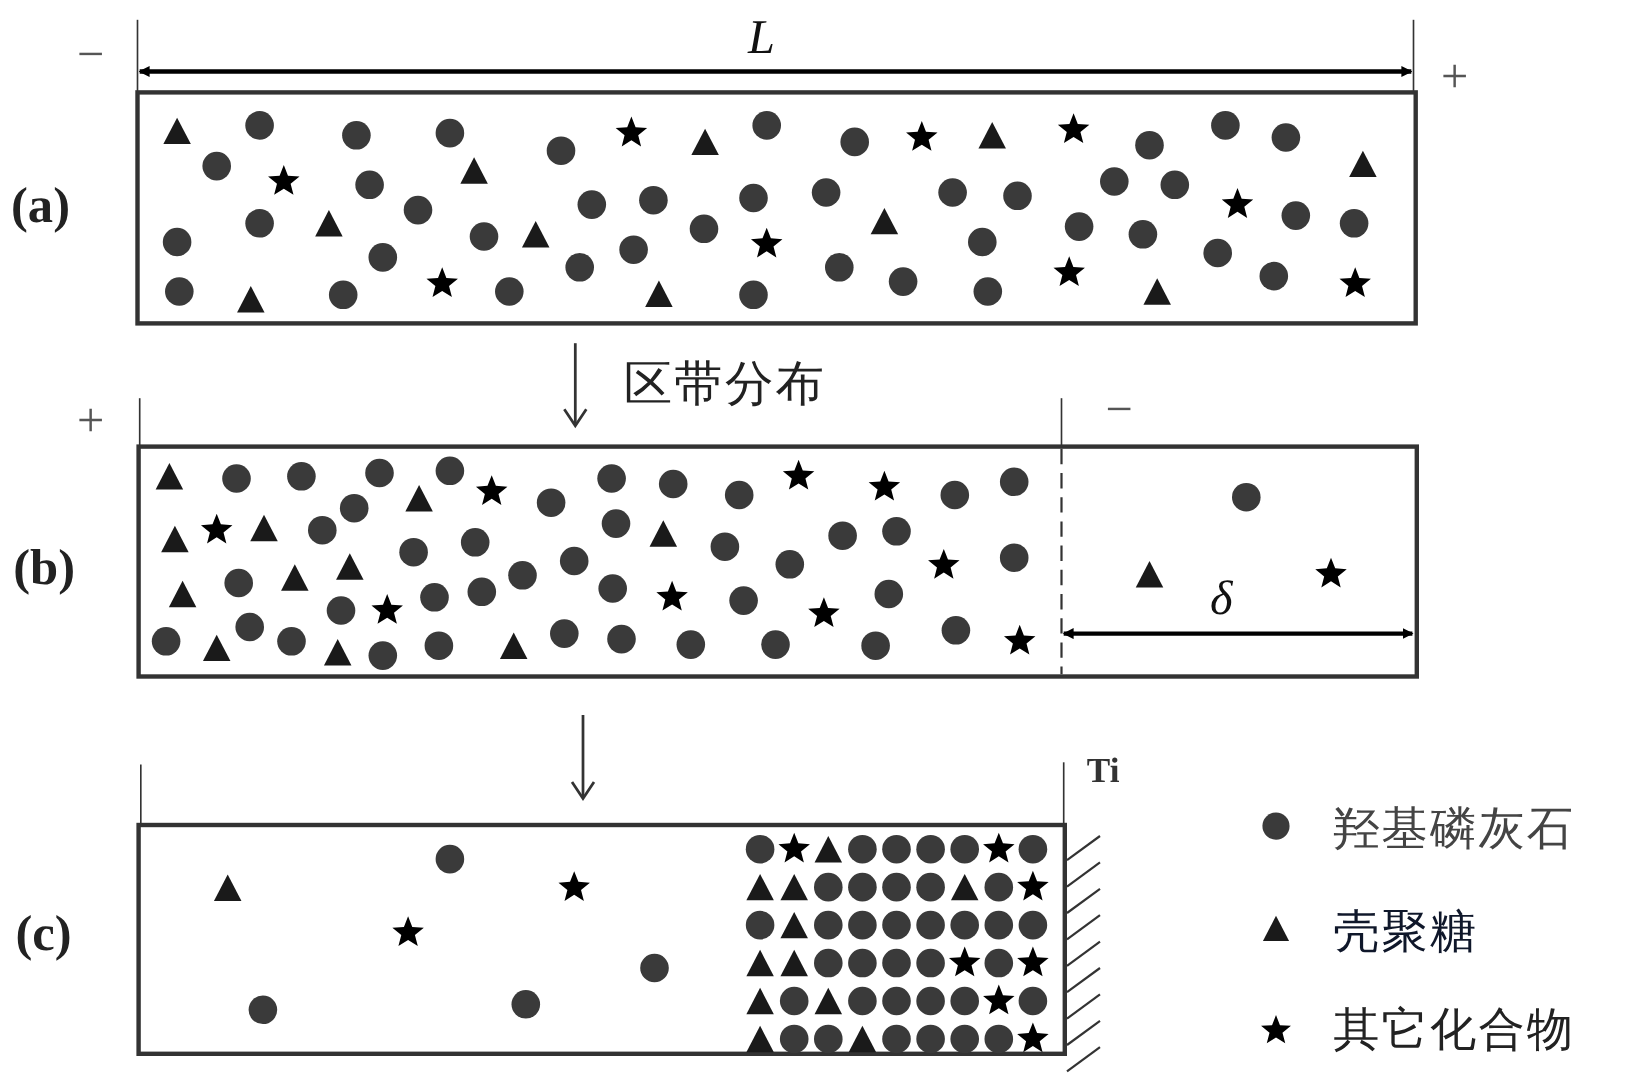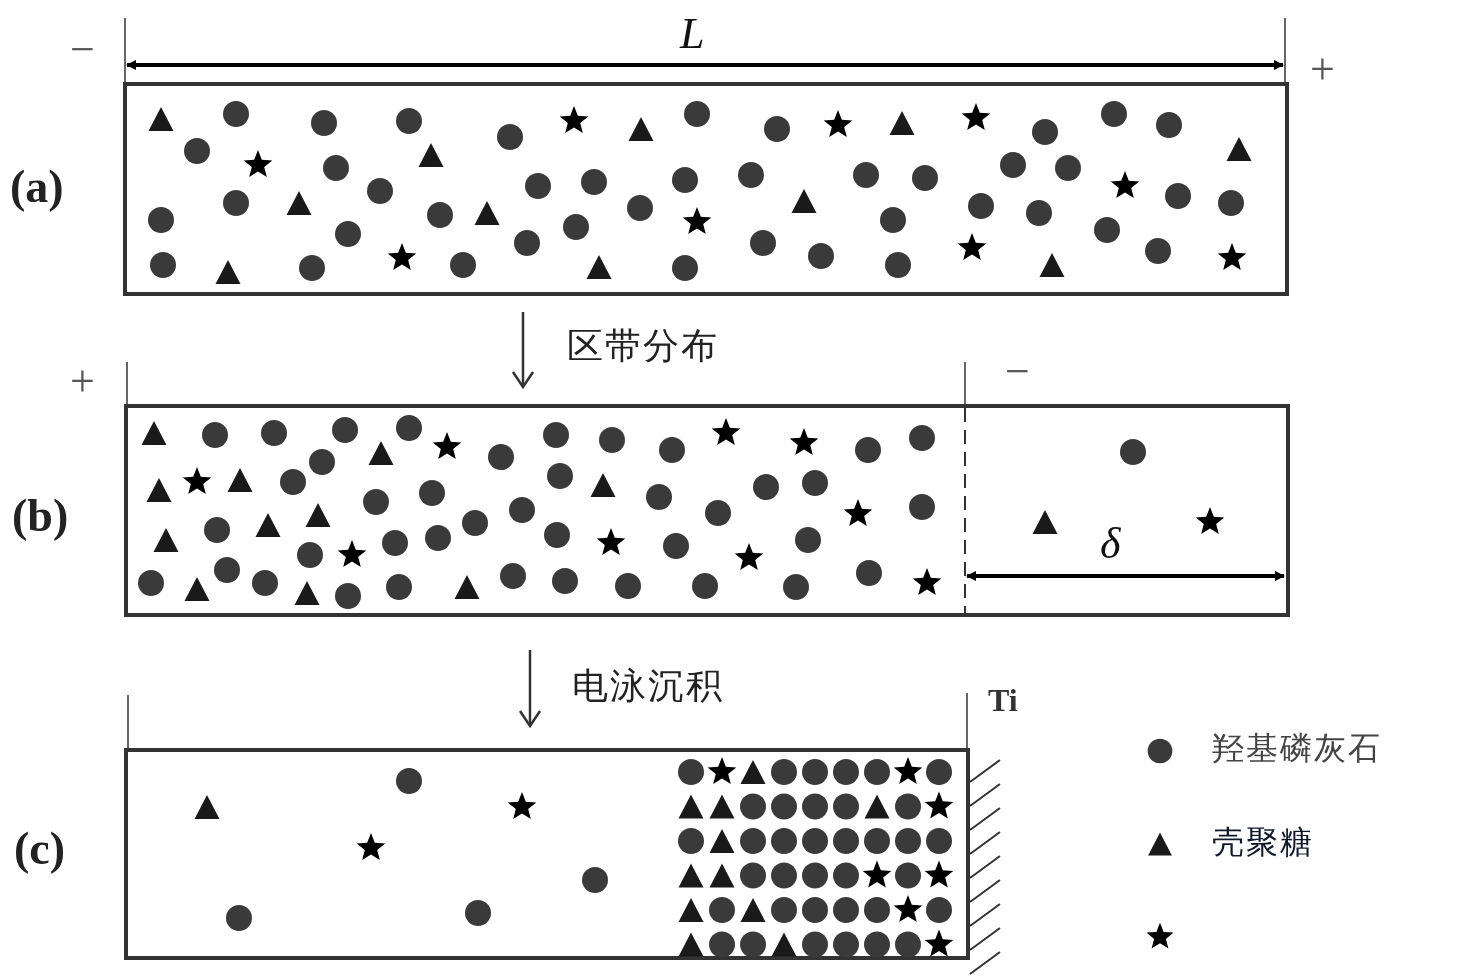--- a/index.html
+++ b/index.html
@@ -1,23 +1,23 @@
 <!DOCTYPE html>
 <html><head>
 <meta charset="utf-8">
 <style>
   html, body { margin: 0; padding: 0; background: #ffffff; }
   body { width: 1482px; height: 977px; overflow: hidden; position: relative; font-family: "DejaVu Serif", serif; }
   #stage { position: absolute; left: 0; top: 0; width: 1482px; height: 977px; }
   .label { position: absolute; font-family: "Liberation Serif", serif; font-weight: bold; font-size: 46px; color: #222; line-height: 1; }
   .sign { position: absolute; font-family: "Liberation Serif", serif; font-size: 44px; color: #555; line-height: 1; }
-  .step { position: absolute; font-family: "DejaVu Sans", sans-serif; font-size: 36px; color: #222; line-height: 1; letter-spacing: 2px; }
+  .step { position: absolute; font-family: "DejaVu Sans", sans-serif; font-size: 44px; color: #222; line-height: 1; letter-spacing: 2px; }
   .ital { position: absolute; font-family: "Liberation Serif", serif; font-style: italic; font-size: 44px; color: #111; line-height: 1; }
   .ti { position: absolute; font-family: "Liberation Serif", serif; font-weight: bold; font-size: 32px; color: #333; line-height: 1; }
-  .legend-text { position: absolute; font-family: Liberation Sans, sans-serif; font-size: 32px; line-height: 1; letter-spacing: 2px; }
+  .legend-text { position: absolute; font-family: Liberation Sans, sans-serif; font-size: 42px; line-height: 1; letter-spacing: 2px; }
 </style>
 </head>
 <body>
 
 <div id="stage">
   <svg id="svg" width="1482" height="977" viewBox="0 0 1482 977" xmlns="http://www.w3.org/2000/svg">
     <defs>
       <marker id="arrowEnd" markerWidth="10" markerHeight="10" refX="9" refY="5" orient="auto" markerUnits="userSpaceOnUse">
         <path d="M0,0 L10,5 L0,10 z" fill="#000"></path>
       </marker>
@@ -268,20 +268,20 @@
   <div class="sign" style="left:1310px; top:48px;">+</div>
   <div class="ital" style="left:680px; top:12px;">L</div>
 
   <div class="step" style="left:567px; top:328px;">区带分布</div>
 
   <div class="label" style="left:12px; top:493px;">(b)</div>
   <div class="sign" style="left:70px; top:360px;">+</div>
   <div class="sign" style="left:1005px; top:350px;">−</div>
   <div class="ital" style="left:1100px; top:522px;">δ</div>
 
-  <div class="step" style="left:572px; top:668px;">电泳沉积</div>
 
   <div class="label" style="left:14px; top:826px;">(c)</div>
   <div class="ti" style="left:988px; top:684px;">Ti</div>
 
   <div class="legend-text" style="left:1212px; top:732px; color:#444;">羟基磷灰石</div>
   <div class="legend-text" style="left:1212px; top:826px; color:#0f172a;">壳聚糖</div>
+  <div class="legend-text" style="left:1212px; top:915px; color:#222;">其它化合物</div>
 </div>
 
 </body></html>

